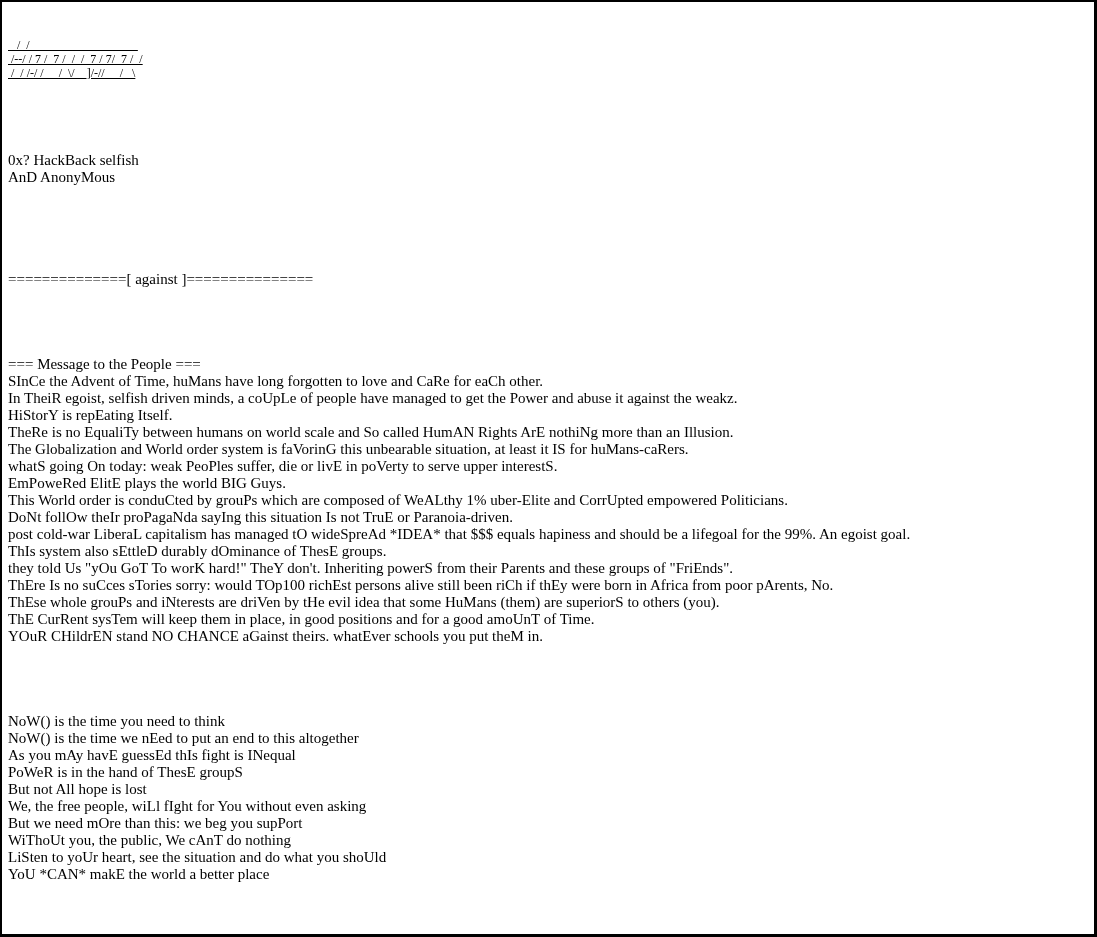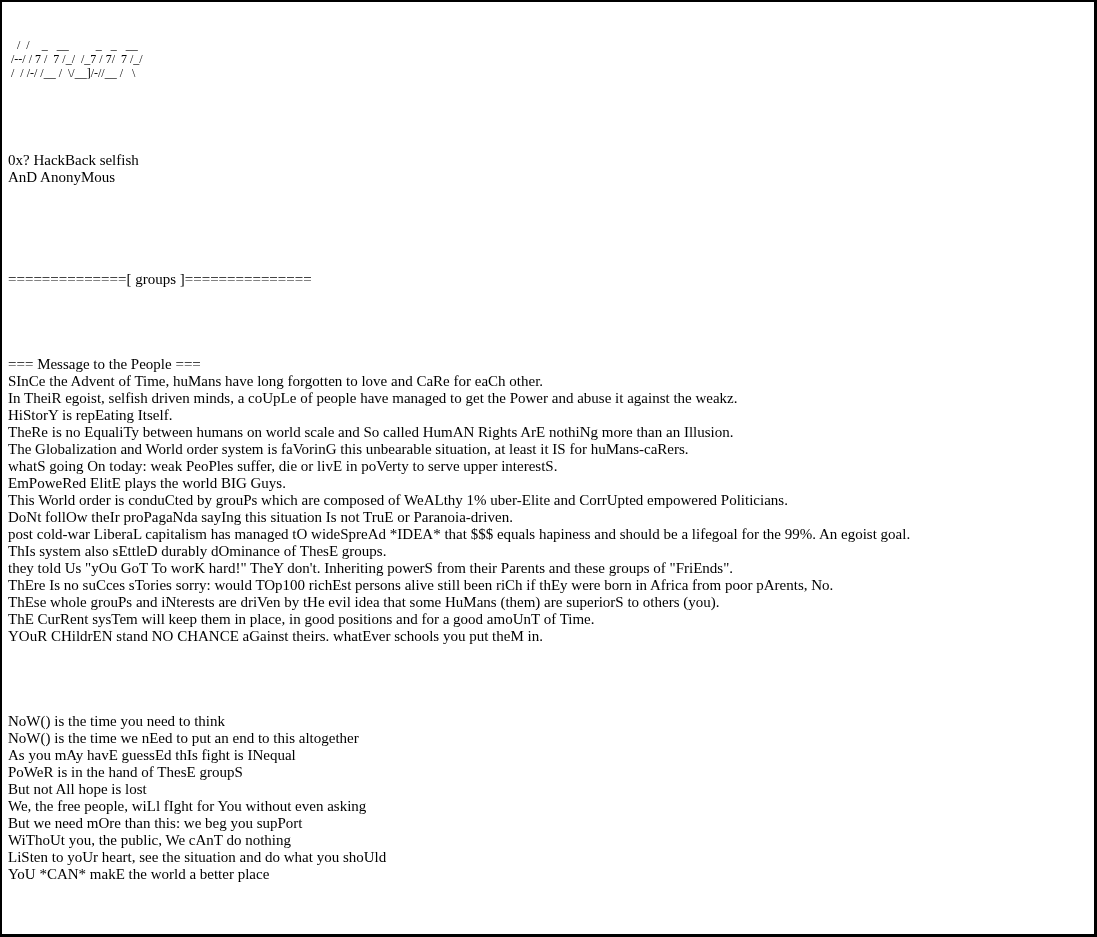--- a/index.html
+++ b/index.html
@@ -20,37 +20,38 @@
     font-size: 15px;
     line-height: 17px;
     white-space: pre-wrap;
     word-wrap: break-word;
   }
   .section { margin: 0; }
   .ascii {
     font-size: 12px;
     line-height: 14px;
     margin-bottom: 4px;
+    text-decoration: underline;
   }
 </style>
 </head>
 <body>
 
 <div class="doc">
   <div class="section ascii">   /  /    _   __         _   _   __
  /--/ / 7 /  7 /_/  /_7 / 7/  7 /_/
  /  / /-/ /__ /  \/__]/-//__ /   \</div>
 
   <div class="section">
 0x? HackBack selfish
 AnD AnonyMous</div>
 
   <div class="section">
 
-==============[ groups ]===============</div>
+==============[ against ]===============</div>
 
   <div class="section">
 === Message to the People ===
 SInCe the Advent of Time, huMans have long forgotten to love and CaRe for eaCh other.
 In TheiR egoist, selfish driven minds, a coUpLe of people have managed to get the Power and abuse it against the weakz.
 HiStorY is repEating Itself.
 TheRe is no EqualiTy between humans on world scale and So called HumAN Rights ArE nothiNg more than an Illusion.
 The Globalization and World order system is faVorinG this unbearable situation, at least it IS for huMans-caRers.
 whatS going On today: weak PeoPles suffer, die or livE in poVerty to serve upper interestS.
 EmPoweRed ElitE plays the world BIG Guys.

